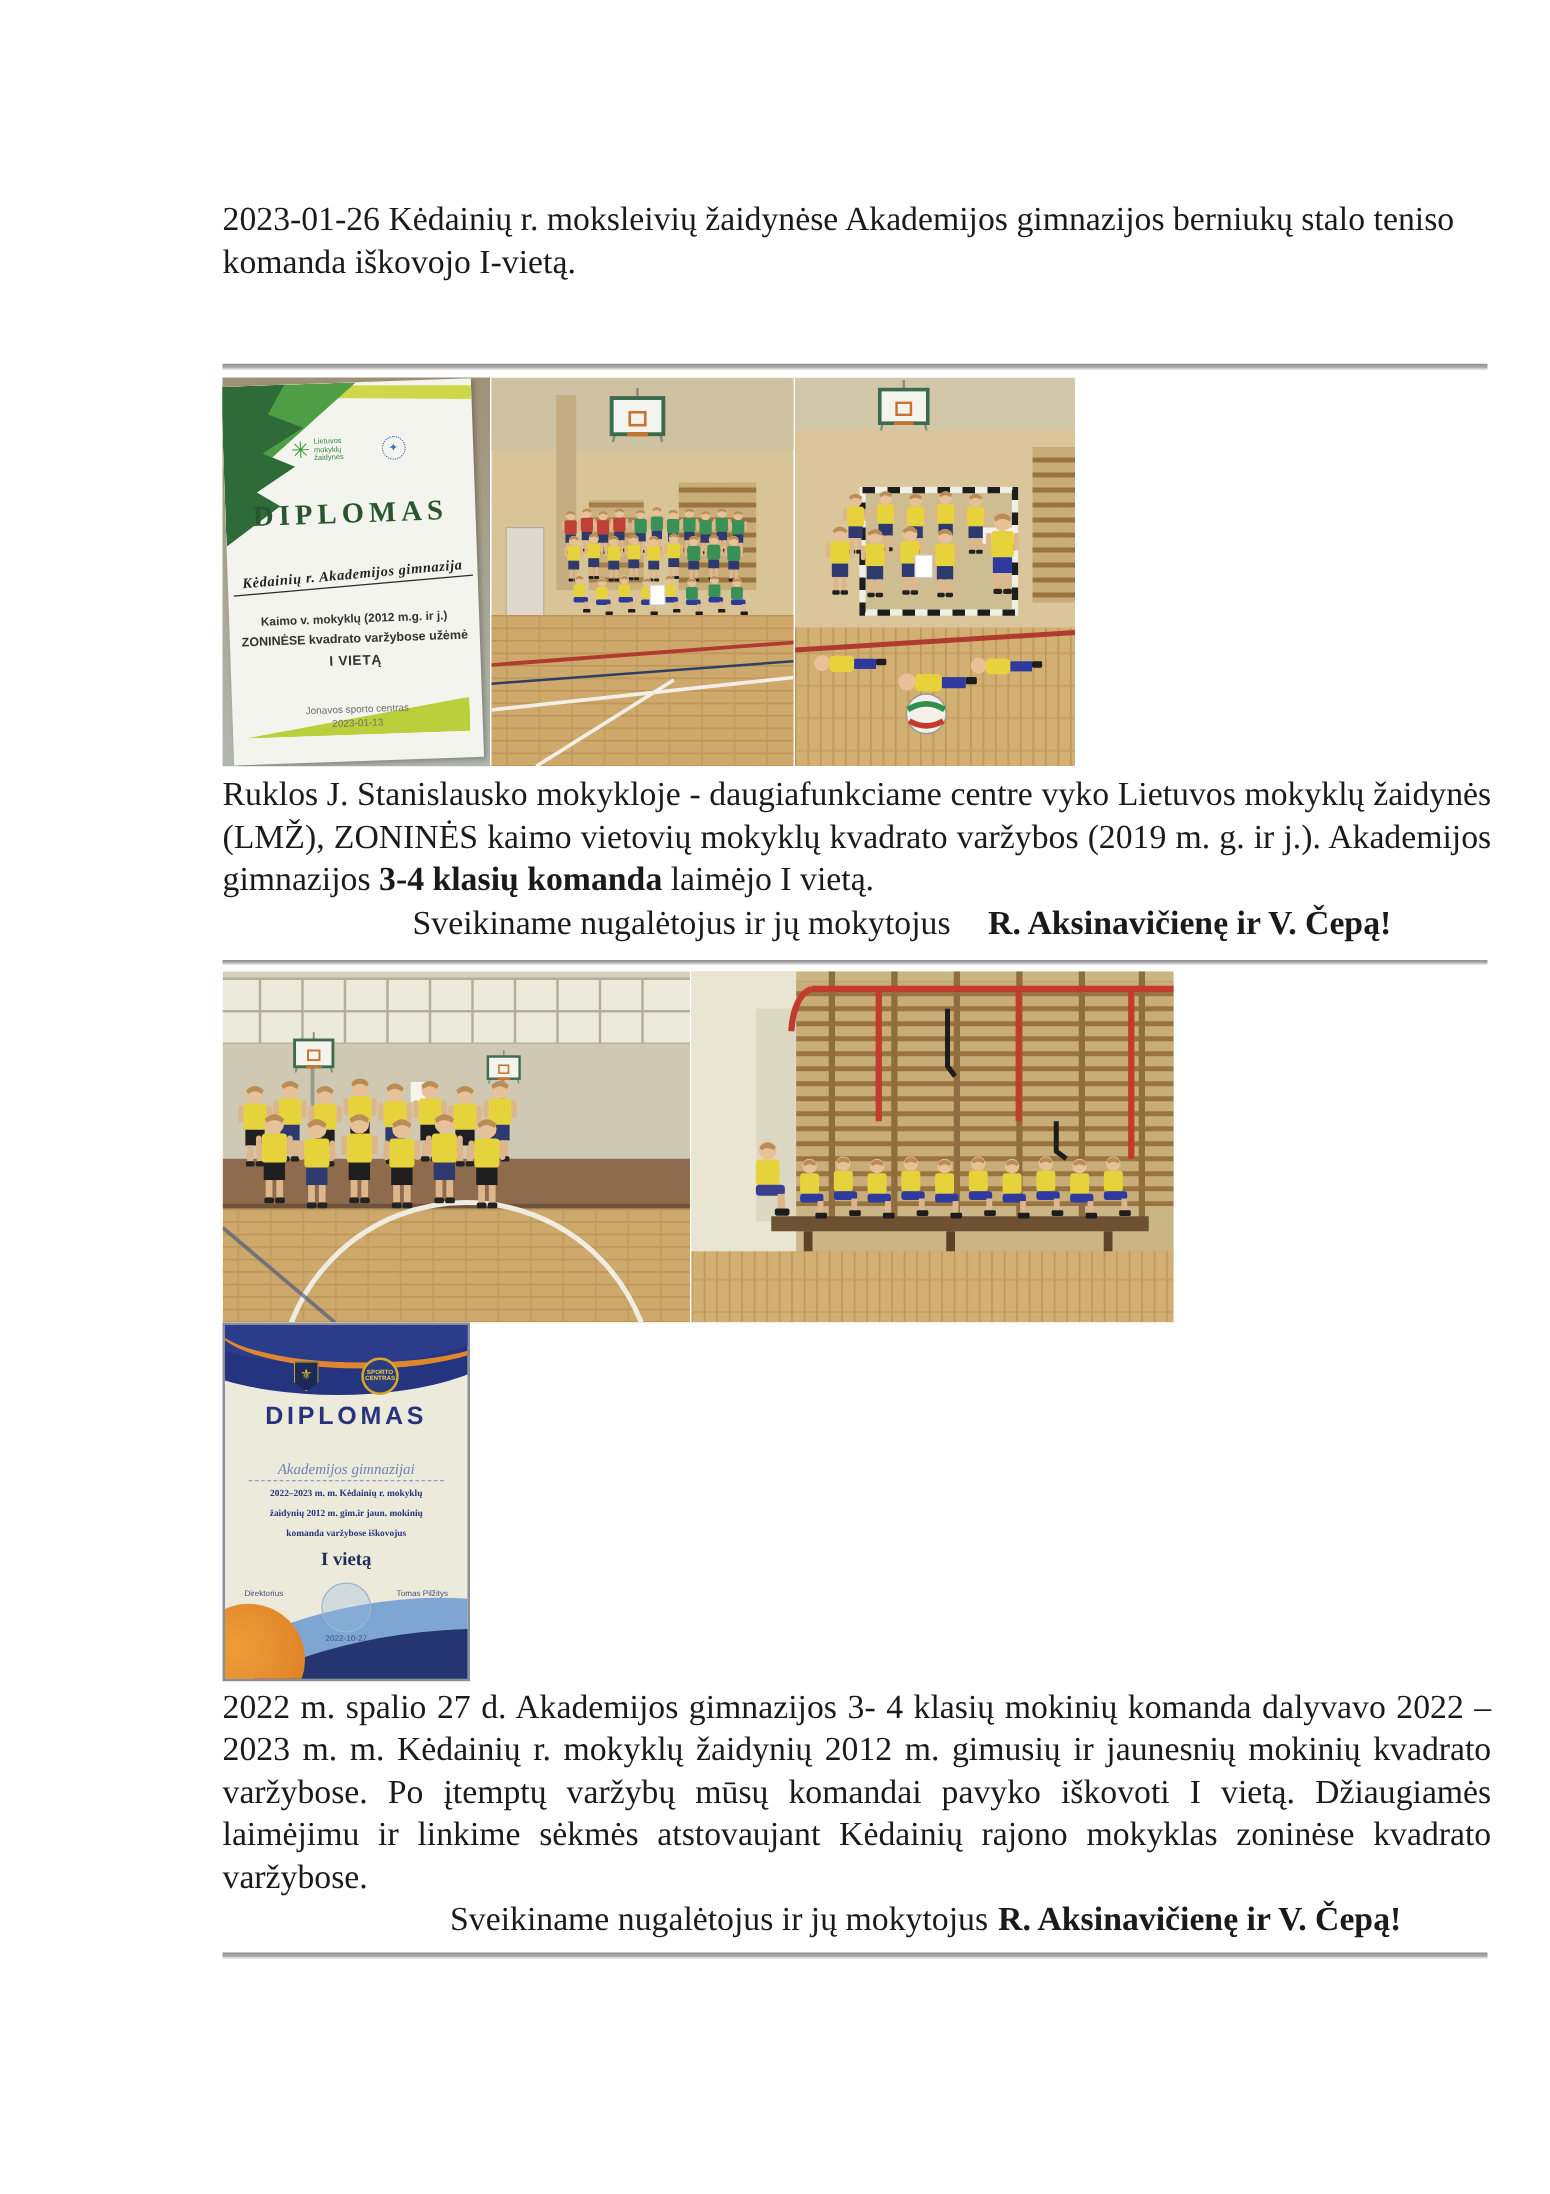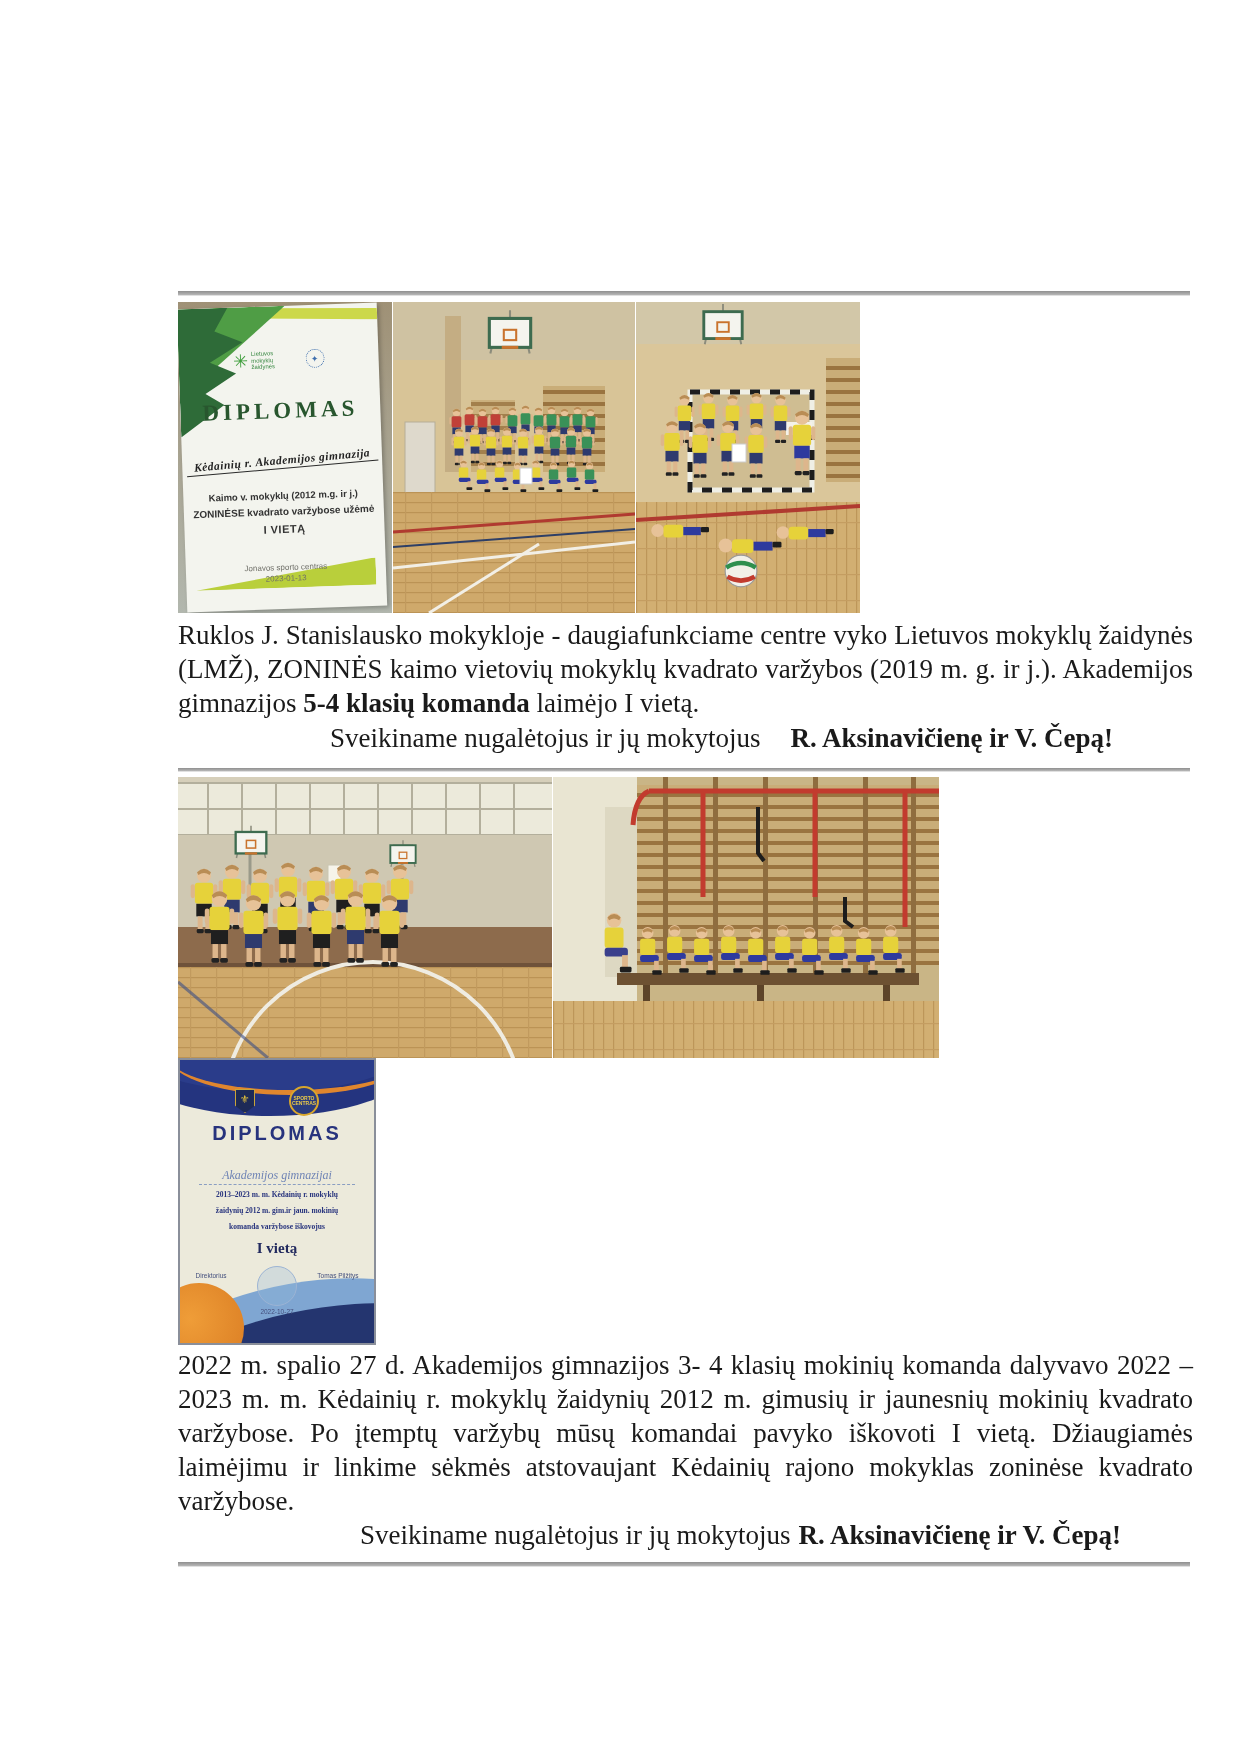--- a/index.html
+++ b/index.html
@@ -146,20 +146,21 @@
     <pattern id="planksV" width="10" height="26" patternUnits="userSpaceOnUse">
       <rect width="10" height="26" fill="#d2af72"></rect>
       <rect width="1.2" height="26" fill="#bd9659"></rect>
       <rect y="12" width="10" height="1.2" fill="#c49d61"></rect>
     </pattern>
   </defs>
 </svg>
 
 <div class="page">
 
+  <p class="para" style="top:158px;">2023-01-26 Kėdainių r. moksleivių žaidynėse Akademijos gimnazijos berniukų stalo teniso komanda iškovojo I-vietą.</p>
 
   <div class="hrule hr-thick" style="top:291px;"></div>
 
   <div class="collage" style="left:178px;top:302px;">
 
     <div class="ph d1">
       <div class="d1-paper">
         <div class="d1-yellow-top"></div>
         <div class="d1-green-light"></div>
         <div class="d1-green"></div>
@@ -263,21 +264,21 @@
         </g>
         <rect x="96" y="142" width="14" height="18" fill="#ffffff" stroke="#cccccc"></rect>
         <use href="#liekid" x="14" y="218" width="62" height="21" color="#e6d23a"></use>
         <use href="#liekid" x="82" y="232" width="66" height="23" color="#e6d23a"></use>
         <use href="#liekid" x="140" y="220" width="60" height="21" color="#e6d23a"></use>
         <use href="#ball" x="88" y="252" width="34" height="34"></use>
       </svg>
     </div>
   </div>
 
-  <p class="para just" style="top:618px;"><span>Ruklos J. Stanislausko mokykloje - daugiafunkciame centre vyko Lietuvos mokyklų žaidynės (LMŽ), ZONINĖS kaimo vietovių mokyklų kvadrato varžybos (2019 m. g. ir j.). Akademijos gimnazijos </span><b>5-4 klasių komanda</b><span> laimėjo I vietą.</span></p>
+  <p class="para just" style="top:618px;"><span>Ruklos J. Stanislausko mokykloje - daugiafunkciame centre vyko Lietuvos mokyklų žaidynės (LMŽ), ZONINĖS kaimo vietovių mokyklų kvadrato varžybos (2019 m. g. ir j.). Akademijos gimnazijos </span><b>3-4 klasių komanda</b><span> laimėjo I vietą.</span></p>
 
   <p class="congrats" style="top:721px;padding-left:152px;"><span>Sveikiname nugalėtojus ir jų mokytojus</span><b class="bold-names gap-wide">R. Aksinavičienę ir V. Čepą!</b></p>
 
   <div class="hrule hr-thin" style="top:768px;"></div>
 
   <div class="collage" style="left:178px;top:777px;">
 
     <div class="ph" style="width:374px;height:281px;">
       <svg viewBox="0 0 374 281" width="374" height="281">
         <rect width="374" height="281" fill="#d6cfba"></rect>
@@ -378,21 +379,21 @@
       <div class="d2-sw d2-sw2"></div>
       <div class="d2-sw d2-sw1"></div>
       <div class="d2-sw d2-sw3"></div>
       <div class="d2-sw d2-sw4"></div>
       <div class="d2-logos">
         <div class="d2-crest">⚜</div>
         <div class="d2-badge">SPORTO CENTRAS</div>
       </div>
       <div class="d2-title">DIPLOMAS</div>
       <div class="d2-hand">Akademijos gimnazijai</div>
-      <div class="d2-line d2-l1">2013–2023 m. m. Kėdainių r. mokyklų</div>
+      <div class="d2-line d2-l1">2022–2023 m. m. Kėdainių r. mokyklų</div>
       <div class="d2-line d2-l2">žaidynių 2012 m. gim.ir jaun. mokinių</div>
       <div class="d2-line d2-l3">komanda varžybose iškovojus</div>
       <div class="d2-award">I vietą</div>
       <div class="d2-stamp"></div>
       <div class="d2-sigrow">
         <span>Direktorius</span>
         <span>Tomas Pilžitys</span>
       </div>
       <div class="d2-date">2022-10-27</div>
     </div>

